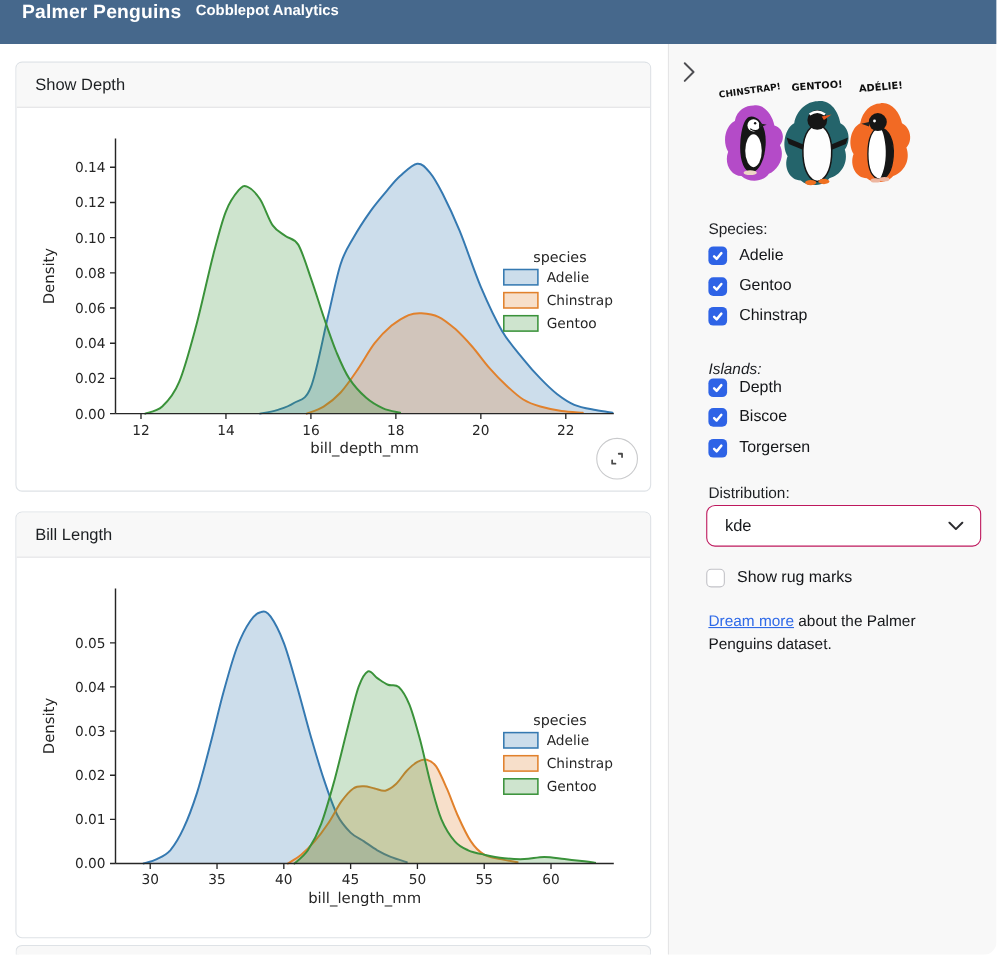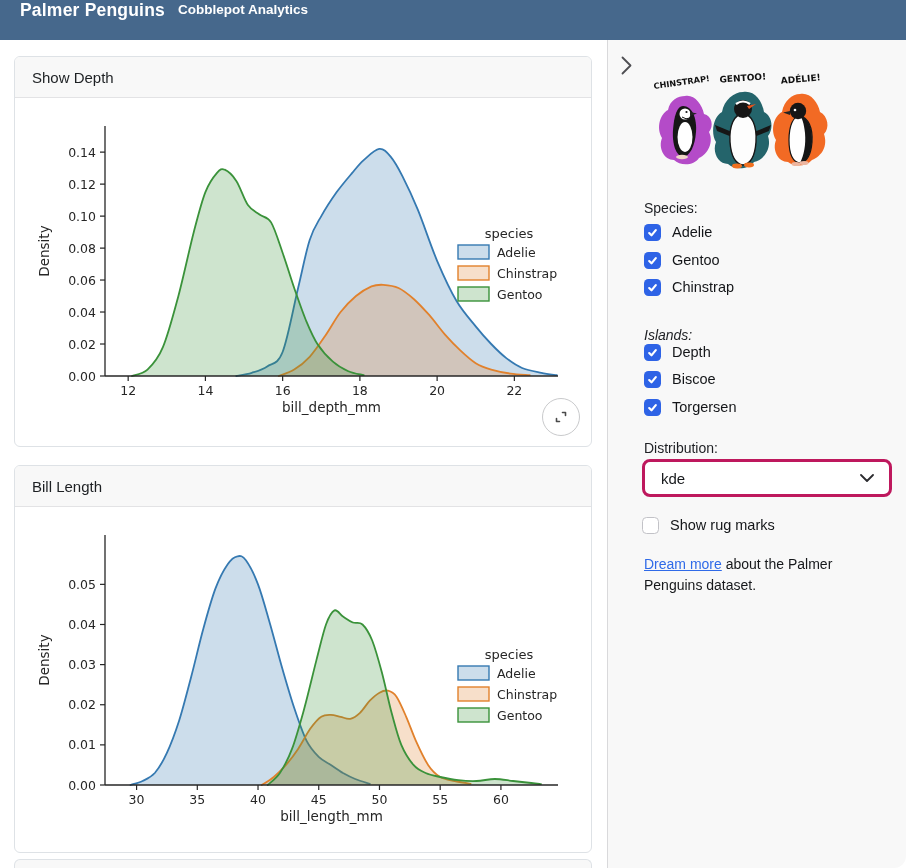--- a/index.html
+++ b/index.html
@@ -48,21 +48,21 @@
   .cbrow { position:absolute; left:36px; height:20px; display:flex;
     align-items:center; gap:11px; cursor:pointer; }
   .cb { width:17px; height:17px; border-radius:4.5px; background:#2e63e6;
     display:flex; align-items:center; justify-content:center; flex:0 0 auto; }
   .cb svg { width:11px; height:11px; stroke:#fff; stroke-width:2.4; fill:none;
     stroke-linecap:round; stroke-linejoin:round; }
   .cb.off { background:#fff; border:1.5px solid #c2c2c7; }
   .cbl { font-size:14.5px; color:#141619; }
 
   .select { position:absolute; left:34px; top:419px; width:250px; height:38px;
-    background:#fff; border:3px solid #be185d; border-radius:8px; display:flex;
+    background:#fff; border:1px solid #be185d; border-radius:8px; display:flex;
     align-items:center; justify-content:space-between; padding:0 15px 0 16px;
     cursor:pointer;gap:18px; }
   .select-value { font-size:15px; color:#16181b; }
   .select svg { stroke:#2c2c30; stroke-width:1.8; fill:none;
     stroke-linecap:round; stroke-linejoin:round; }
 
   .note { position:absolute; left:36px; top:514px; width:238px; font-size:14px;
     line-height:20.5px; color:#16181b; }
   .note a { color:#2f6ae8; text-decoration:underline; cursor:pointer; }
 </style>

